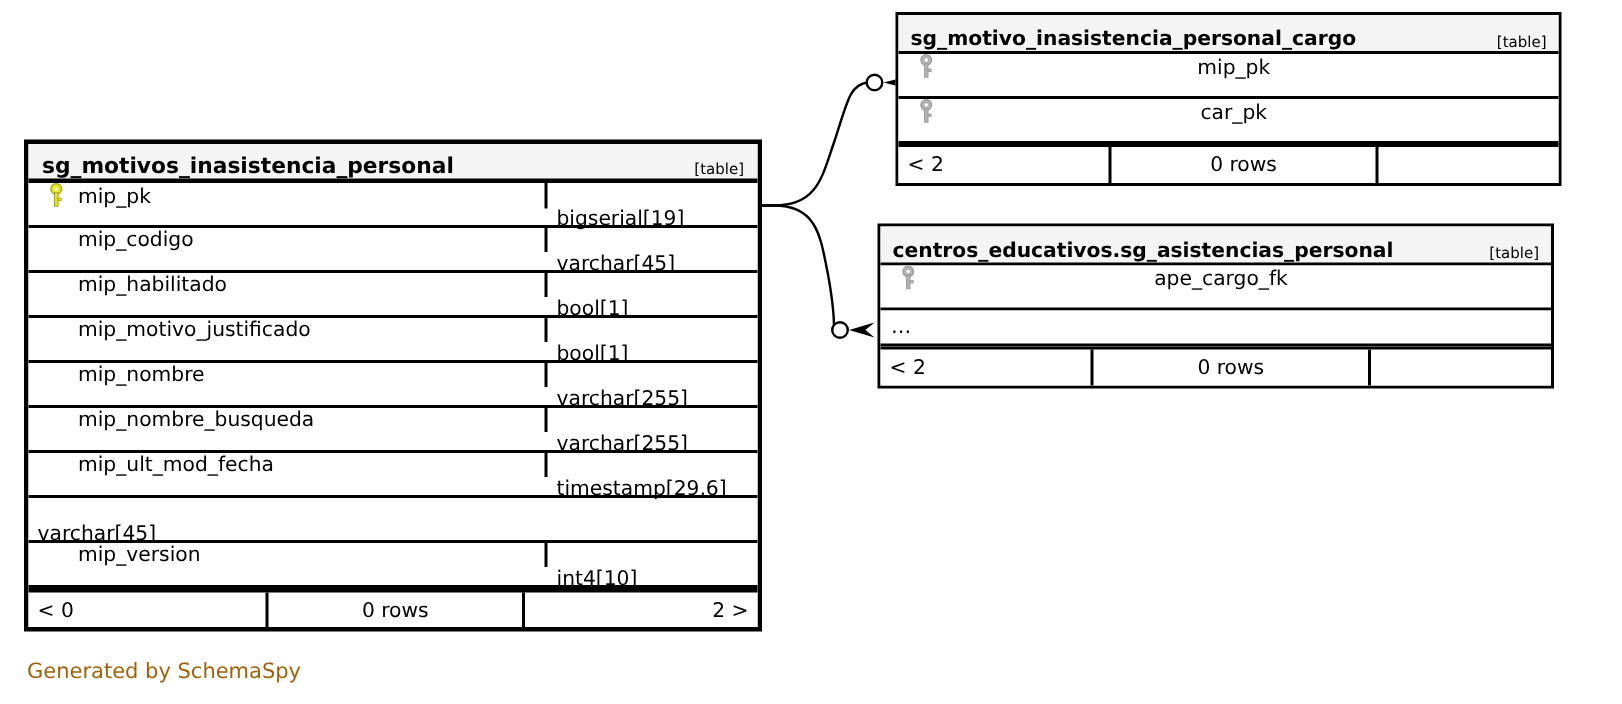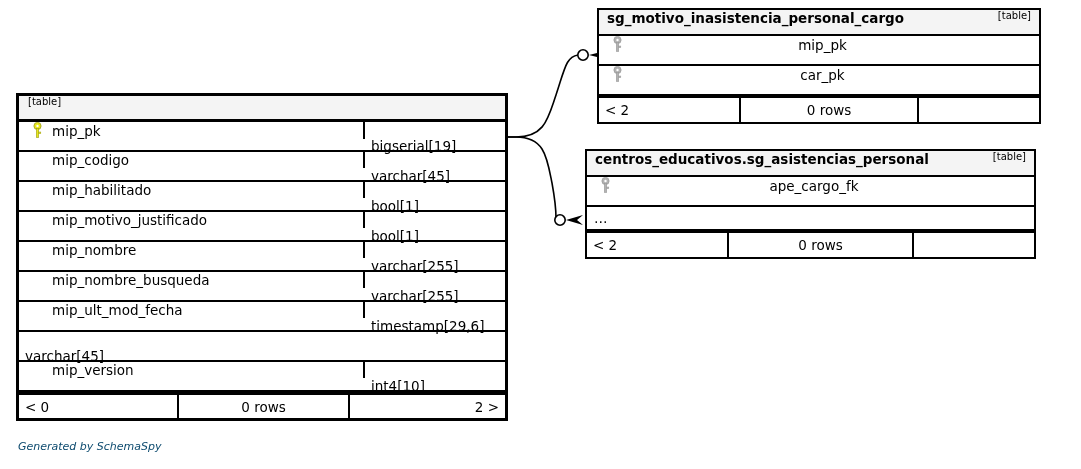--- a/index.html
+++ b/index.html
@@ -10,21 +10,21 @@
   }
   .canvas{position:absolute;inset:0;}
 
   svg.edges{position:absolute;left:0;top:0;width:1081px;height:469px;pointer-events:none;}
 
   .tbl{position:absolute;background:#ffffff;box-sizing:border-box;}
   .tbl.main{border:3px solid #000000;}
   .tbl.sec{border:2px solid #000000;}
 
   .thead{
-    display:flex;align-items:flex-start;justify-content:space-between;
+    display:flex;align-items:flex-end;justify-content:space-between;
     background:#f4f4f4;box-sizing:border-box;
     font-weight:bold;color:#000;
   }
   .tbl.main .thead{border-bottom:3px solid #000;padding:0 9px;height:26px;font-size:14.5px;}
   .tbl.sec  .thead{border-bottom:2px solid #000;padding:0 8px;height:26px;font-size:13.5px;}
   .thead .tag{font-weight:normal;font-size:10px;color:#000;}
 
   .row{
     display:flex;align-items:flex-start;box-sizing:border-box;
     height:30px;font-size:13.5px;color:#000;background:#fff;
@@ -51,21 +51,21 @@
   .fcell.l{justify-content:flex-start;}
   .fcell.c{justify-content:center;}
   .fcell.r{justify-content:flex-end;}
   .tbl.main .fcell.l{width:160px;flex:0 0 160px;border-right:2px solid #000;}
   .tbl.main .fcell.c{flex:1;border-right:2px solid #000;}
   .tbl.main .fcell.r{width:155px;flex:0 0 155px;}
   .tbl.sec  .fcell.l{width:142px;flex:0 0 142px;border-right:2px solid #000;}
   .tbl.sec  .fcell.c{flex:1;border-right:2px solid #000;}
   .tbl.sec  .fcell.r{width:120px;flex:0 0 120px;}
 
-  .caption{position:absolute;font-size:11px;color:#0c4a6e;font-style:italic;}
+  .caption{position:absolute;font-size:14px;color:#a16207;}
 
   .keyicon{display:block;}
 </style>
 </head>
 <body>
 
 <div class="canvas">
 
   <svg class="edges" viewBox="0 0 1081 469">
 
@@ -77,20 +77,21 @@
 
     <g>
       <path d="M 508,137 L 516,137 C 545,137 547,158 552,183 C 556,205 556,214 556,218" fill="none" stroke="#000000" stroke-width="1.6"></path>
       <circle cx="560" cy="220" r="5.2" fill="#ffffff" stroke="#000000" stroke-width="1.6"></circle>
       <path d="M 583,215 L 566,220 L 583,225 L 577,220 Z" fill="#000000"></path>
     </g>
   </svg>
 
   <div class="tbl main" id="tbl-main" style="left:16px;top:93px;width:492px;">
     <div class="thead">
+      <span>sg_motivos_inasistencia_personal</span>
       <span class="tag">[table]</span>
     </div>
 
     <div class="row">
       <span class="cname">
         <span class="keyslot">
           <svg class="keyicon" width="11" height="17" viewBox="0 0 11 17" aria-hidden="true">
             <circle cx="5.5" cy="4" r="3.6" fill="#e8e81c" stroke="#9a9a18" stroke-width="0.8"></circle>
             <circle cx="5.5" cy="4" r="1.2" fill="#ffffff"></circle>
             <rect x="4.3" y="6.5" width="2.4" height="9" fill="#e8e81c" stroke="#9a9a18" stroke-width="0.6"></rect>

